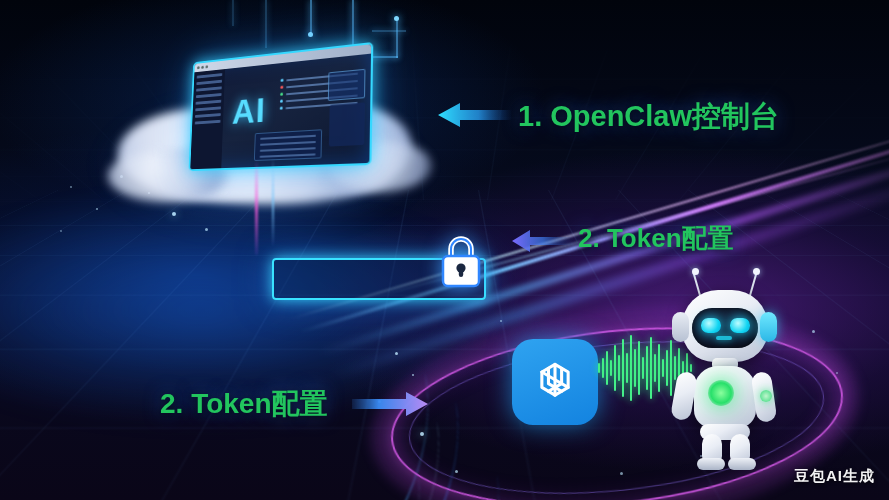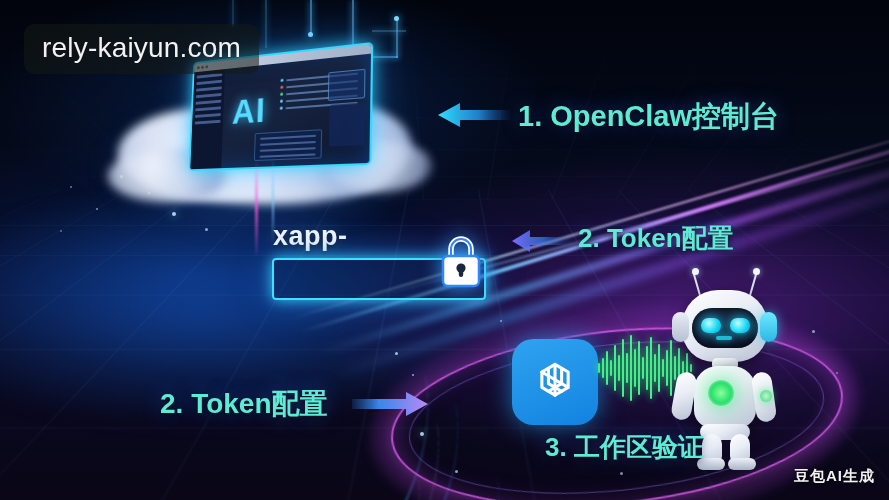--- a/index.html
+++ b/index.html
@@ -150,21 +150,21 @@
   }
   .token-input span{font-size:19px;font-weight:700;color:#15161a;letter-spacing:.3px;}
   .lock{
     position:absolute;left:437px;top:233px;width:48px;height:56px;
     filter:drop-shadow(0 0 10px rgba(60,160,255,.95));
   }
   
   .arrow{position:absolute;}
   
   .label{
-    position:absolute;color:#5eead4;font-weight:700;white-space:nowrap;
+    position:absolute;color:#22c55e;font-weight:700;white-space:nowrap;
     text-shadow:0 2px 8px rgba(0,0,0,.9), 0 0 18px rgba(60,120,255,.55);
   }
   .lab1{left:518px;top:97px;font-size:29px;}
   .lab2{left:578px;top:221px;font-size:26px;}
   .lab3{left:160px;top:385px;font-size:28px;}
   .lab4{left:545px;top:430px;font-size:26px;}
   
   .oai{
     position:absolute;left:512px;top:339px;width:86px;height:86px;border-radius:21px;
     background:linear-gradient(160deg,#2fa3f0,#1383e0);
@@ -308,21 +308,20 @@
             <i></i>
             <i></i>
             <i></i>
         </div>
       </div>
     </div>
   </div>
   <div class="cloud-beam"></div>
   <div class="cloud-beam2"></div>
 
-  <div class="token-pre">xapp-</div>
   <div class="token-frame"></div>
 
   <div class="lock">
     <svg viewBox="0 0 48 56" width="48" height="56" aria-hidden="true">
       <path d="M14 24 V16 a10 10 0 0 1 20 0 V24" fill="none" stroke="#ffffff" stroke-width="5.5" stroke-linecap="round"></path>
       <path d="M14 24 V16 a10 10 0 0 1 20 0 V24" fill="none" stroke="#2f86ff" stroke-width="2" stroke-linecap="round"></path>
       <rect x="6" y="23" width="36" height="30" rx="5" fill="#ffffff" stroke="#2f86ff" stroke-width="2.5"></rect>
       <circle cx="24" cy="35" r="4.6" fill="#1a2740"></circle>
       <rect x="21.8" y="35" width="4.4" height="9" rx="2.2" fill="#1a2740"></rect>
     </svg>
@@ -436,18 +435,16 @@
     <div class="r-part r-body-grad" style="left:50px;top:156px;width:50px;height:16px;border-radius:9px;"></div>
     <div class="r-part r-body-grad" style="left:52px;top:166px;width:20px;height:32px;border-radius:10px;"></div>
     <div class="r-part r-body-grad" style="left:80px;top:166px;width:20px;height:32px;border-radius:10px;"></div>
     <div class="r-part" style="left:47px;top:190px;width:28px;height:12px;border-radius:7px;background:linear-gradient(180deg,#eef1f7,#aab4c7);"></div>
     <div class="r-part" style="left:78px;top:190px;width:28px;height:12px;border-radius:7px;background:linear-gradient(180deg,#eef1f7,#aab4c7);"></div>
   </div>
 
   <div class="label lab1">1. OpenClaw控制台</div>
   <div class="label lab2">2. Token配置</div>
   <div class="label lab3">2. Token配置</div>
-  <div class="label lab4">3. 工作区验证</div>
-
-  <div class="wm-url">rely-kaiyun.com</div>
+
   <div class="wm-dbai">豆包AI生成</div>
 
 </div>
 
 </body></html>

